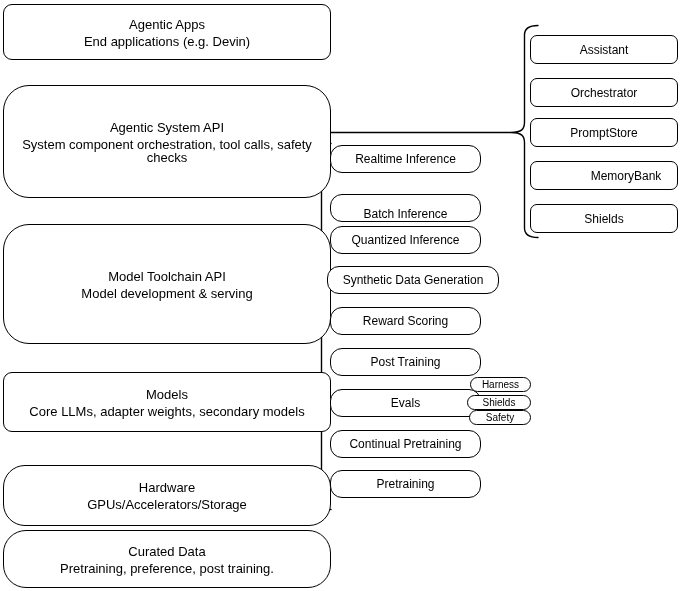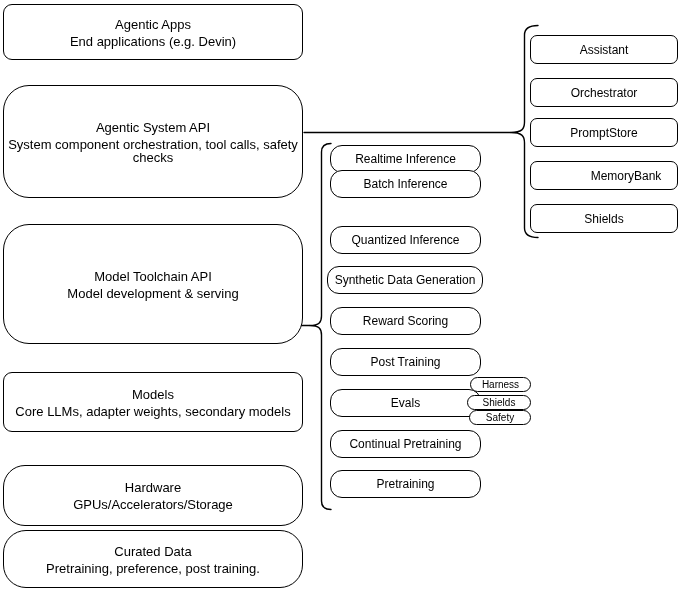--- a/index.html
+++ b/index.html
@@ -37,29 +37,29 @@
     position: absolute;
     background: var(--node-fill);
     border: 1.4px solid var(--stroke);
     display: flex;
     flex-direction: column;
     align-items: center;
     justify-content: center;
     text-align: center;
     z-index: 1;
   }
-  .lbox { left: 3px; width: 300px; border-radius: 9px; }
+  .lbox { left: 3px; width: 328px; border-radius: 9px; }
   .lbox.big { border-radius: 26px; }
   .ltitle { font-size: 13px; line-height: 16px; }
   .lsub   { font-size: 13px; line-height: 13px; margin-top: 2px; }
   .mbox {
     left: 330px; width: 151px; height: 28px; border-radius: 12px;
     font-size: 12px;
   }
-  .mbox.wide { left: 327px; width: 156px; }
+  .mbox.wide { left: 327px; width: 172px; }
   .rbox {
     left: 530px; width: 148px; height: 29px; border-radius: 7px;
     font-size: 12px;
   }
   .pill {
     height: 15px; border-radius: 8px;
     font-size: 10px; line-height: 12px;
     z-index: 2;
   }
 </style>
@@ -101,21 +101,21 @@
   </div>
 
   <div class="node lbox" style="top:530px;height:58px;border-radius:23px;">
     <div class="ltitle">Curated Data</div>
     <div class="lsub">Pretraining, preference, post training.</div>
   </div>
 
   <div class="node mbox" style="top:145px;">
     <span>Realtime Inference</span>
   </div>
-  <div class="node mbox" style="top:170px;">
+  <div class="node mbox" style="top:194px;justify-content:flex-end;">
     <span>Batch Inference</span>
   </div>
   <div class="node mbox" style="top:226px;">
     <span>Quantized Inference</span>
   </div>
   <div class="node mbox wide" style="top:266px;">
     <span>Synthetic Data Generation</span>
   </div>
   <div class="node mbox" style="top:307px;">
     <span>Reward Scoring</span>

